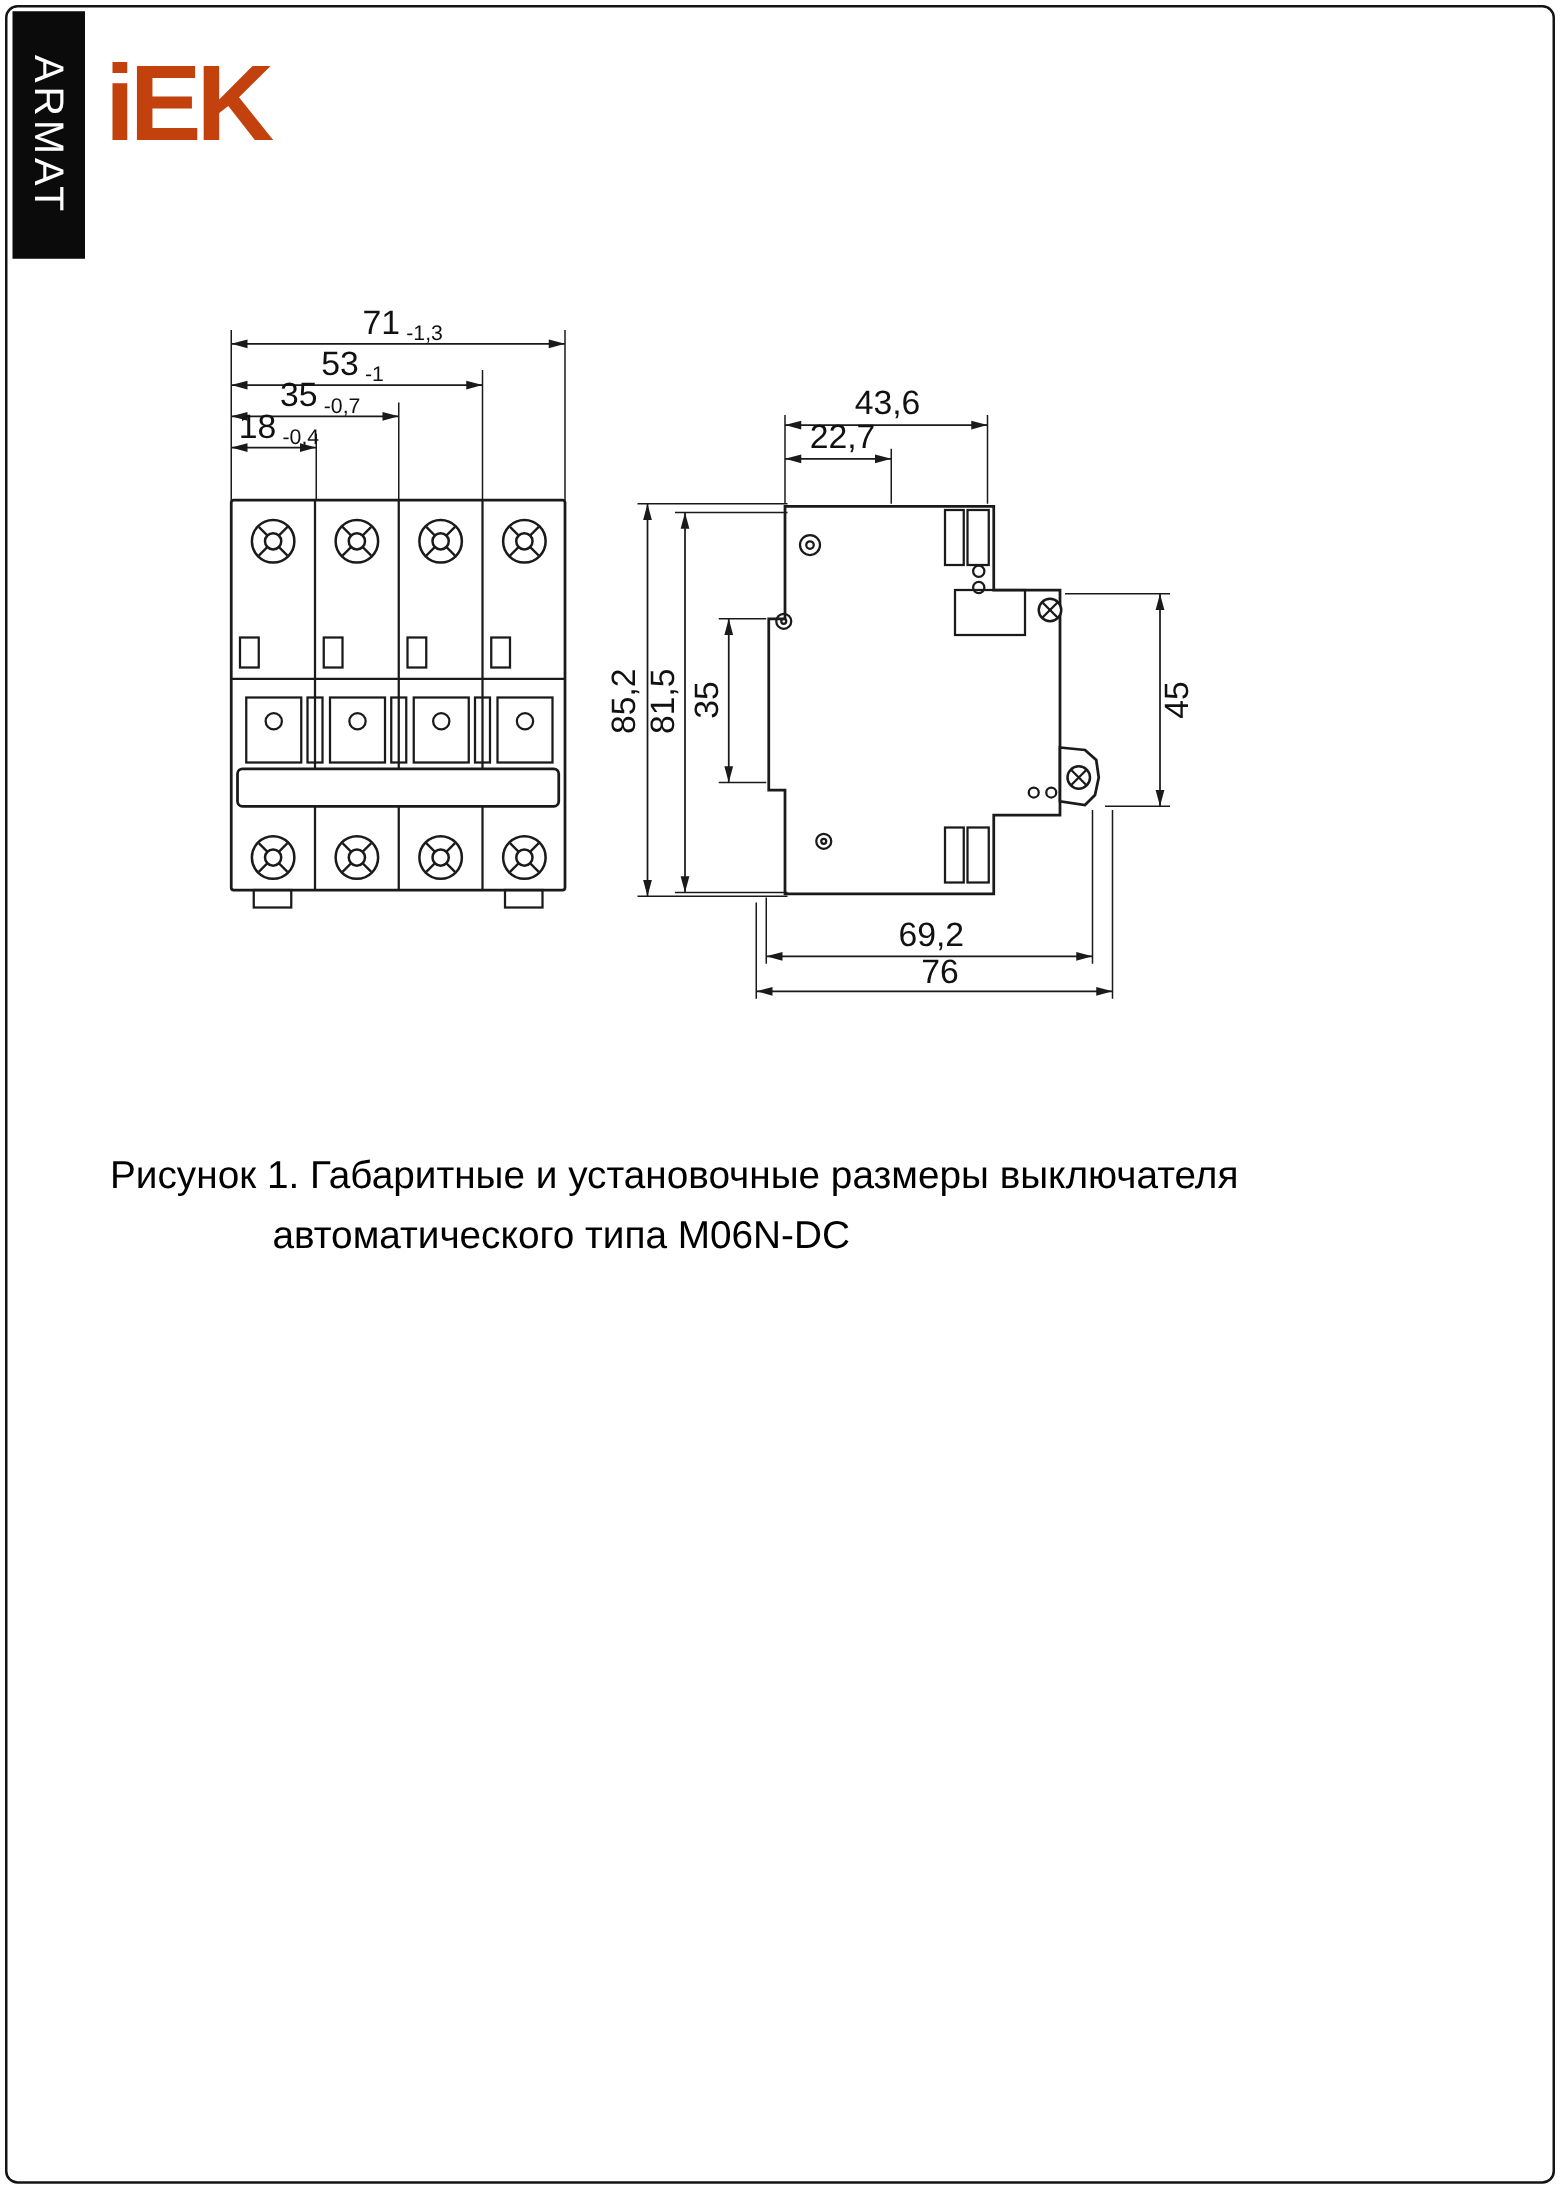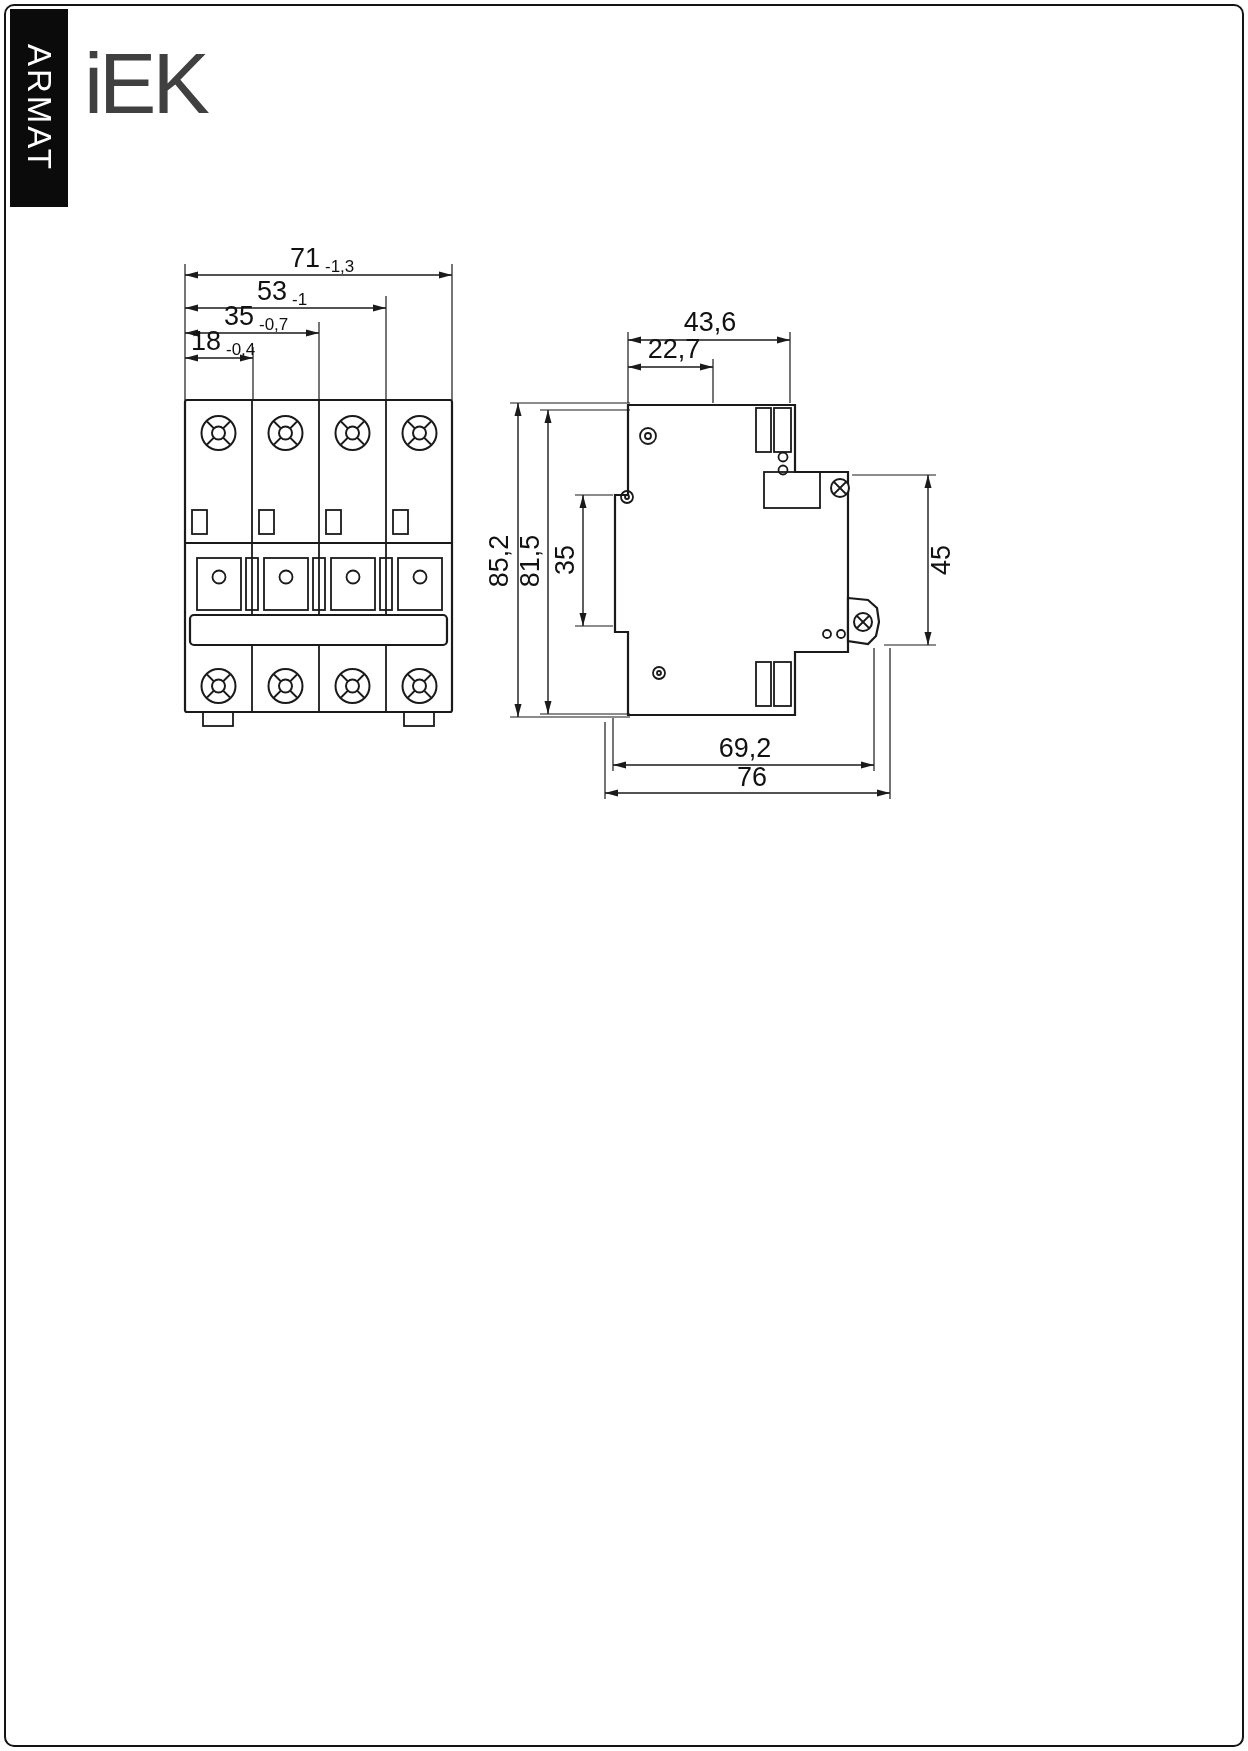--- a/index.html
+++ b/index.html
@@ -18,21 +18,21 @@
   .armat-banner {
     position:absolute; left:10px; top:9px; width:58px; height:198px;
     background:#0b0b0b; display:flex; align-items:center; justify-content:center;
   }
   .armat-text {
     color:#ffffff; font-size:33px; font-weight:500; letter-spacing:3px;
     transform:rotate(90deg); white-space:nowrap;
   }
   .iek-logo {
     position:absolute; left:84px; top:40px;
-    font-size:86px; font-weight:400; letter-spacing:-4px; color:#404040;
+    font-size:86px; font-weight:700; letter-spacing:-4px; color:#c2410c;
     line-height:1;
   }
   svg.drawing { position:absolute; left:0; top:0; }
 
   
   .ol  { fill:#ffffff; stroke:#1a1a1a; stroke-width:2.2; }
   .d1  { fill:none; stroke:#1a1a1a; stroke-width:1.8; }
   .sc  { fill:#ffffff; stroke:#1a1a1a; stroke-width:2; }
   .scl { fill:none; stroke:#1a1a1a; stroke-width:1.8; }
   .dim { fill:none; stroke:#1a1a1a; stroke-width:1.4; }
@@ -204,13 +204,17 @@
       <line x1="874" y1="648" x2="874" y2="771" class="ext"></line>
       <line x1="605" y1="722" x2="605" y2="799" class="ext"></line>
       <line x1="890" y1="648" x2="890" y2="799" class="ext"></line>
       <line x1="613" y1="765" x2="874" y2="765" class="dim" marker-start="url(#arrow)" marker-end="url(#arrow)"></line>
       <line x1="605" y1="793" x2="890" y2="793" class="dim" marker-start="url(#arrow)" marker-end="url(#arrow)"></line>
       <text class="dimtxt" text-anchor="middle" x="745" y="757">69,2</text>
       <text class="dimtxt" text-anchor="middle" x="752" y="786">76</text>
     </g>
   </svg>
 
+  <div class="caption">
+    <div class="caption-line1">Рисунок 1. Габаритные и установочные размеры выключателя</div>
+    <div class="caption-line2">автоматического типа M06N-DC</div>
+  </div>
 </div>
 
 </body></html>

